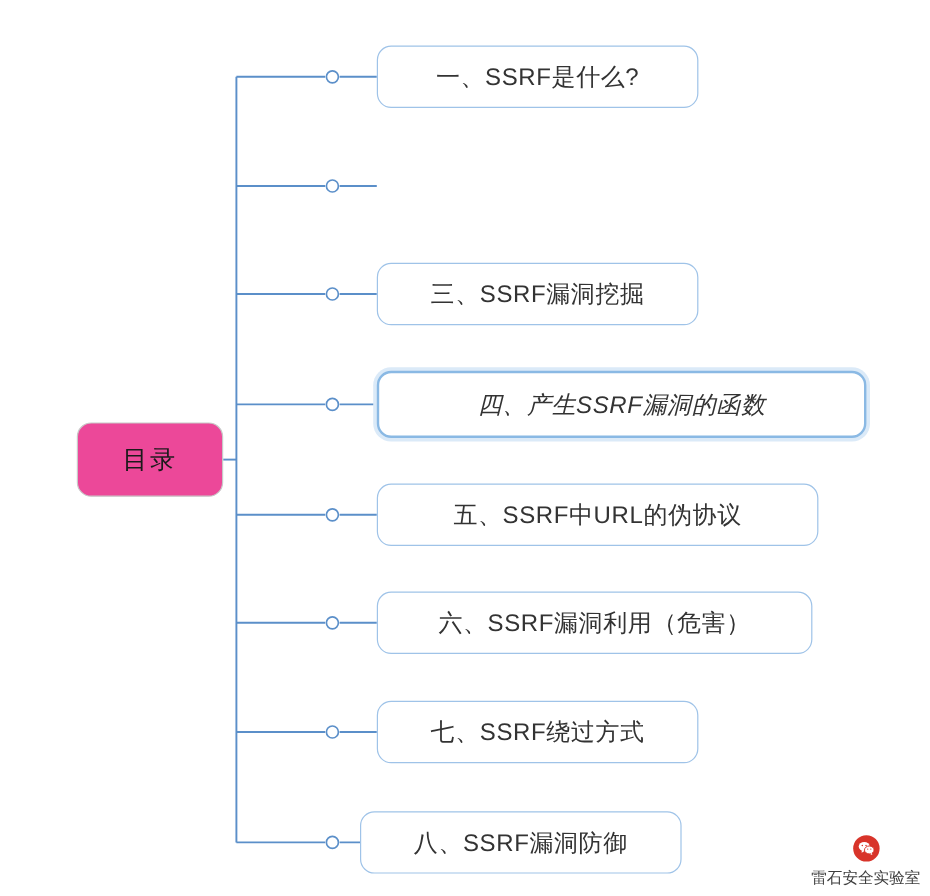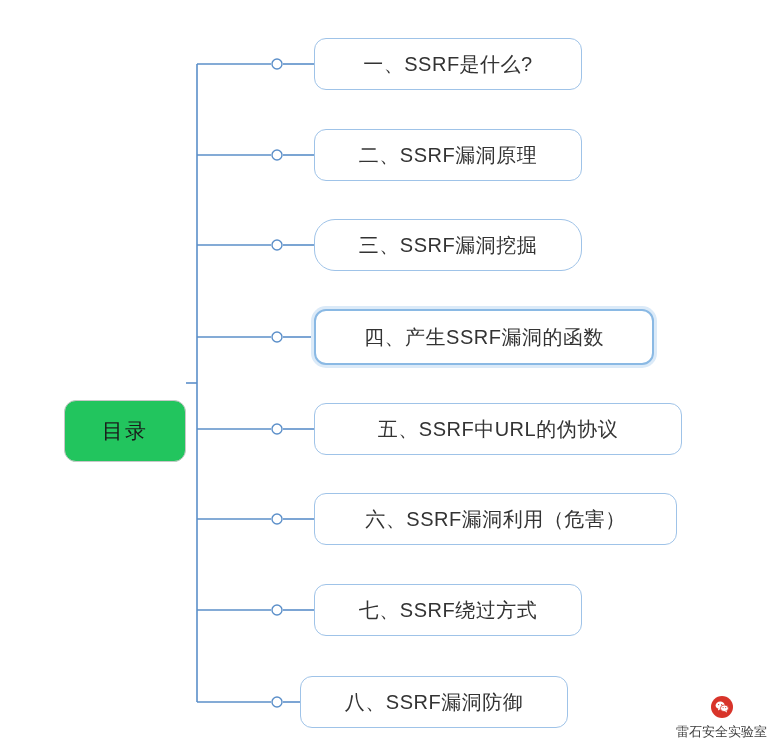--- a/index.html
+++ b/index.html
@@ -30,27 +30,26 @@
   }
   .node {
     position: absolute;
     box-sizing: border-box;
     display: flex;
     align-items: center;
     justify-content: center;
     white-space: nowrap;
   }
   .root-node {
-    background: #22c55e;
+    background: #ec4899;
     border: 1px solid #c8c8c8;
     border-radius: 12px;
     font-size: 21px;
     color: #1a1a1a;
     letter-spacing: 2px;
-    margin-top: 48px;
   }
   .branch-node {
     background: #ffffff;
     border: 1px solid #9fc3e8;
     border-radius: 12px;
     font-size: 20px;
     color: #333333;
     letter-spacing: 0.5px;
   }
   .branch-node.selected {
@@ -126,29 +125,26 @@
   </svg>
 
   <div class="node root-node" style="left:64px; top:352px; width:122px; height:62px;">
     <span>目录</span>
   </div>
 
   <div class="node branch-node" style="left:314px; top:38px; width:268px; height:52px;">
     <span>一、SSRF是什么?</span>
   </div>
 
-  <div class="node branch-node" style="left:314px; top:129px; width:268px; height:52px;">
-    <span>二、SSRF漏洞原理</span>
-  </div>
 
-  <div class="node branch-node" style="left:314px; top:219px; width:268px; height:52px;border-radius:21px;">
+  <div class="node branch-node" style="left:314px; top:219px; width:268px; height:52px;">
     <span>三、SSRF漏洞挖掘</span>
   </div>
 
-  <div class="node branch-node selected" style="left:314px; top:309px; width:340px; height:56px;">
+  <div class="node branch-node selected" style="left:314px; top:309px; width:408px; height:56px;font-style:italic;">
     <span>四、产生SSRF漏洞的函数</span>
   </div>
 
   <div class="node branch-node" style="left:314px; top:403px; width:368px; height:52px;">
     <span>五、SSRF中URL的伪协议</span>
   </div>
 
   <div class="node branch-node" style="left:314px; top:493px; width:363px; height:52px;">
     <span>六、SSRF漏洞利用（危害）</span>
   </div>

